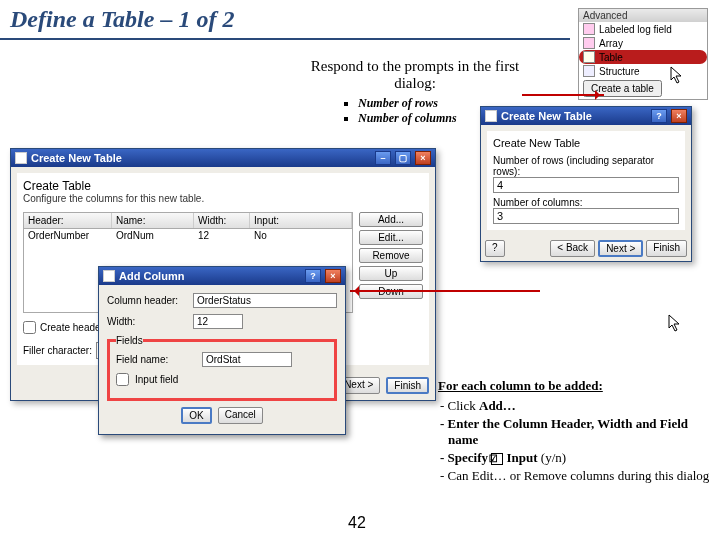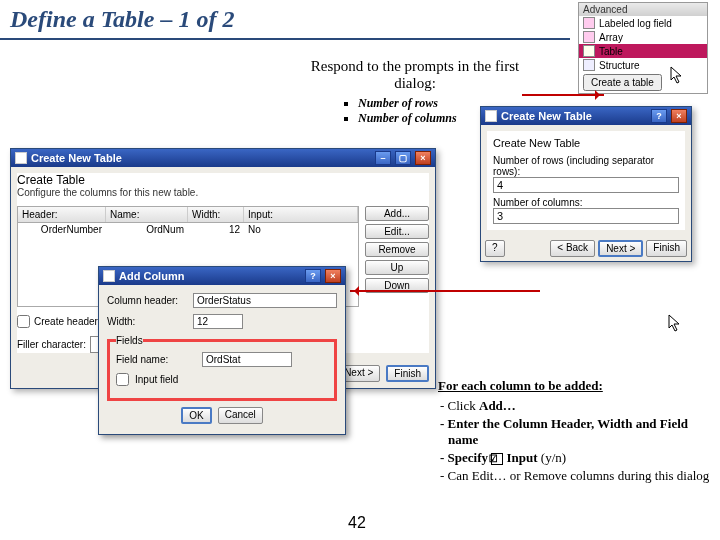--- a/index.html
+++ b/index.html
@@ -1,24 +1,24 @@
 <!DOCTYPE html>
 <html><head>
 <meta charset="utf-8">
 <style>
   * { box-sizing: border-box; margin: 0; padding: 0; }
   body { font-family: Arial, sans-serif; font-size: 11px; color: #000; background: #fff; width: 720px; height: 540px; overflow: hidden; position: relative; }
   .slide-title { position: absolute; top: 6px; left: 10px; font-family: "Times New Roman", serif; font-size: 24px; font-weight: bold; font-style: italic; color: #2a4a7a; }
   .title-underline { position: absolute; top: 38px; left: 0; width: 570px; height: 2px; background: #2a4a7a; }
 
   
-  .palette { position: absolute; top: 2px; right: 12px; width: 130px; background: #fff; border: 1px solid #999; font-size: 10px; }
+  .palette { position: absolute; top: 8px; right: 12px; width: 130px; background: #fff; border: 1px solid #999; font-size: 10px; }
   .palette .hdr { background: linear-gradient(#eaeaea,#d0d0d0); padding: 1px 4px; color: #333; }
   .palette .row { display: flex; align-items: center; gap: 4px; padding: 1px 4px; }
-  .palette .row.sel { background: #be185d; }
+  .palette .row.sel { background: #b91c1c; border-radius: 7px; }
   .palette .ic { width: 12px; height: 12px; border: 1px solid #888; display: inline-block; background: #fce; }
   .palette .ic.table { background: #ffe; }
   .palette .ic.struct { background: #eef; }
   .palette .btn { margin: 2px 4px; padding: 1px 6px; font-size: 10px; }
 
   
   .instr1 { position: absolute; top: 58px; left: 310px; width: 210px; text-align: center; font-family: "Times New Roman", serif; font-size: 15px; }
   .instr1 ul { text-align: left; margin-top: 4px; }
   .instr1 li { list-style: square; margin-left: 48px; font-weight: bold; font-size: 12px; font-style: italic; }
 
@@ -32,28 +32,28 @@
   .dlgR .body { background: #fff; margin: 6px; padding: 6px; }
   .dlgR .hdr2 { font-size: 11px; margin-bottom: 6px; }
   .dlgR label { font-size: 10px; display: block; margin-top: 4px; }
   .dlgR input.txt { width: 100%; border: 1px solid #888; padding: 1px 3px; font-size: 11px; }
   .dlgR .ft { display: flex; gap: 3px; justify-content: flex-end; padding: 4px; background: #efede7; }
   .btnW { padding: 1px 6px; font-size: 10px; border: 1px solid #888; background: linear-gradient(#fefefe,#ddd); border-radius: 2px; }
   .btnW.sel { border: 2px solid #4a7ac4; }
 
   
   .dlgL { position: absolute; top: 148px; left: 10px; width: 426px; background: #efede7; border: 1px solid #2a4a7a; box-shadow: 3px 3px 6px rgba(0,0,0,0.3); }
-  .dlgL .body { background: #fff; margin: 6px; }
+  .dlgL .body { background: #fff; margin: 6px; padding: 6px; }
   .dlgL .h1 { font-size: 12px; font-weight: normal; }
   .dlgL .h2 { font-size: 10px; color: #333; margin-bottom: 8px; }
   .coltable { display: flex; }
   .coltable .listwrap { flex: 1; }
   .coltable .colhdrs { display: flex; font-size: 10px; background: linear-gradient(#f8f8f8,#e0e0e0); border: 1px solid #aaa; }
   .coltable .colhdrs span { padding: 2px 4px; border-right: 1px solid #ccc; }
-  .coltable .rows { border: 1px solid #aaa; border-top: none; height: 84px; background: #fff; text-align: right; }
+  .coltable .rows { border: 1px solid #aaa; border-top: none; height: 84px; background: #fff; }
   .coltable .r { display: flex; font-size: 10px; }
   .coltable .r span { padding: 1px 4px; }
   .dlgL .btncol { display: flex; flex-direction: column; gap: 3px; margin-left: 6px; }
   .dlgL .btncol .btnW { width: 64px; text-align: center; }
   .dlgL .chkrow { font-size: 10px; margin-top: 8px; display: flex; align-items: center; gap: 4px; }
   .dlgL .chkrow input.fc { width: 40px; border: 1px solid #888; }
   .dlgL .ft { display: flex; gap: 6px; justify-content: flex-end; padding: 6px; background: #efede7; }
 
   
   .dlgA { position: absolute; top: 266px; left: 98px; width: 248px; background: #efede7; border: 1px solid #2a4a7a; box-shadow: 3px 3px 6px rgba(0,0,0,0.4); z-index: 5; }

